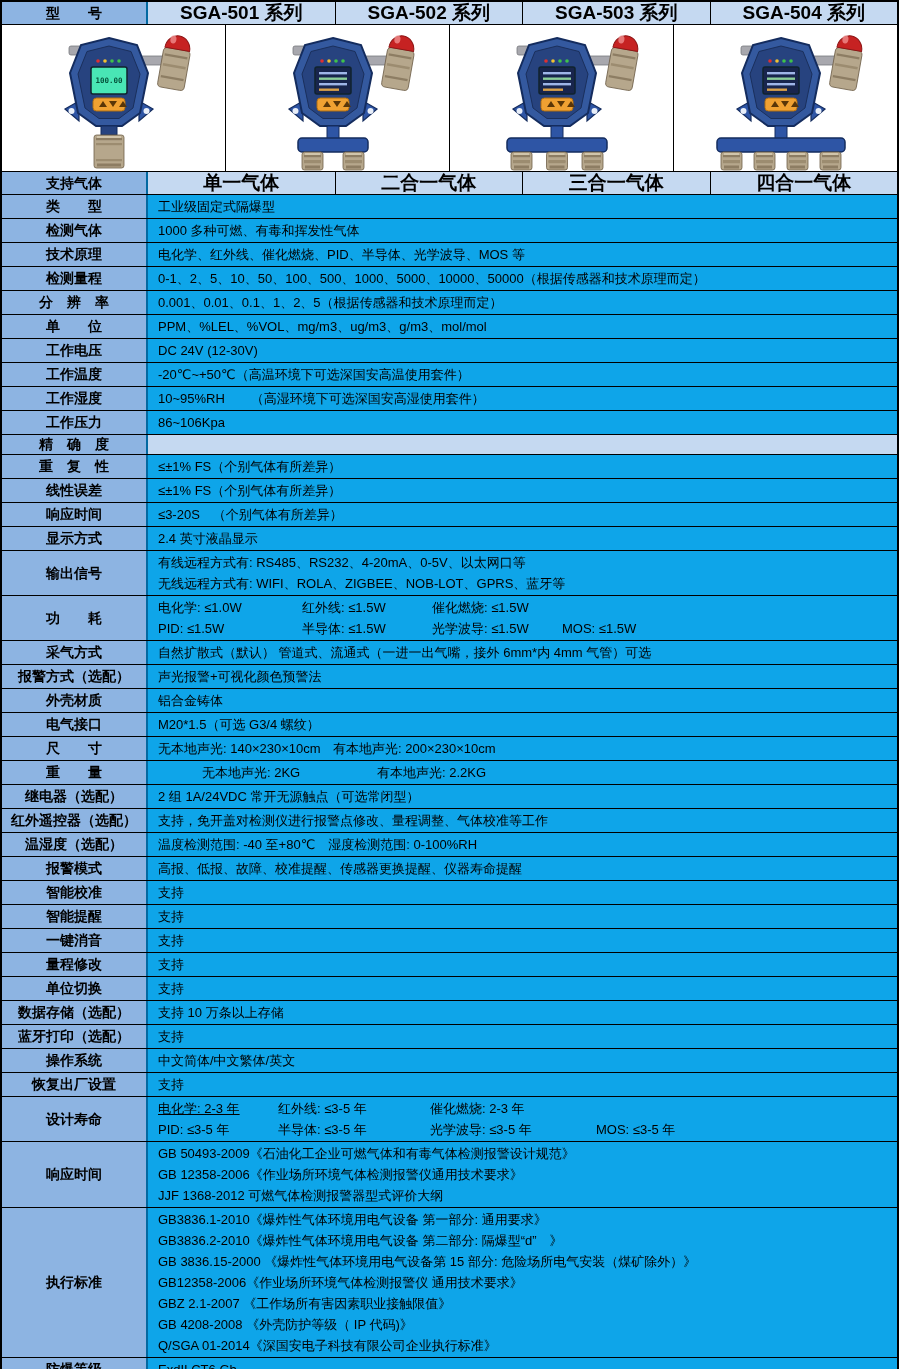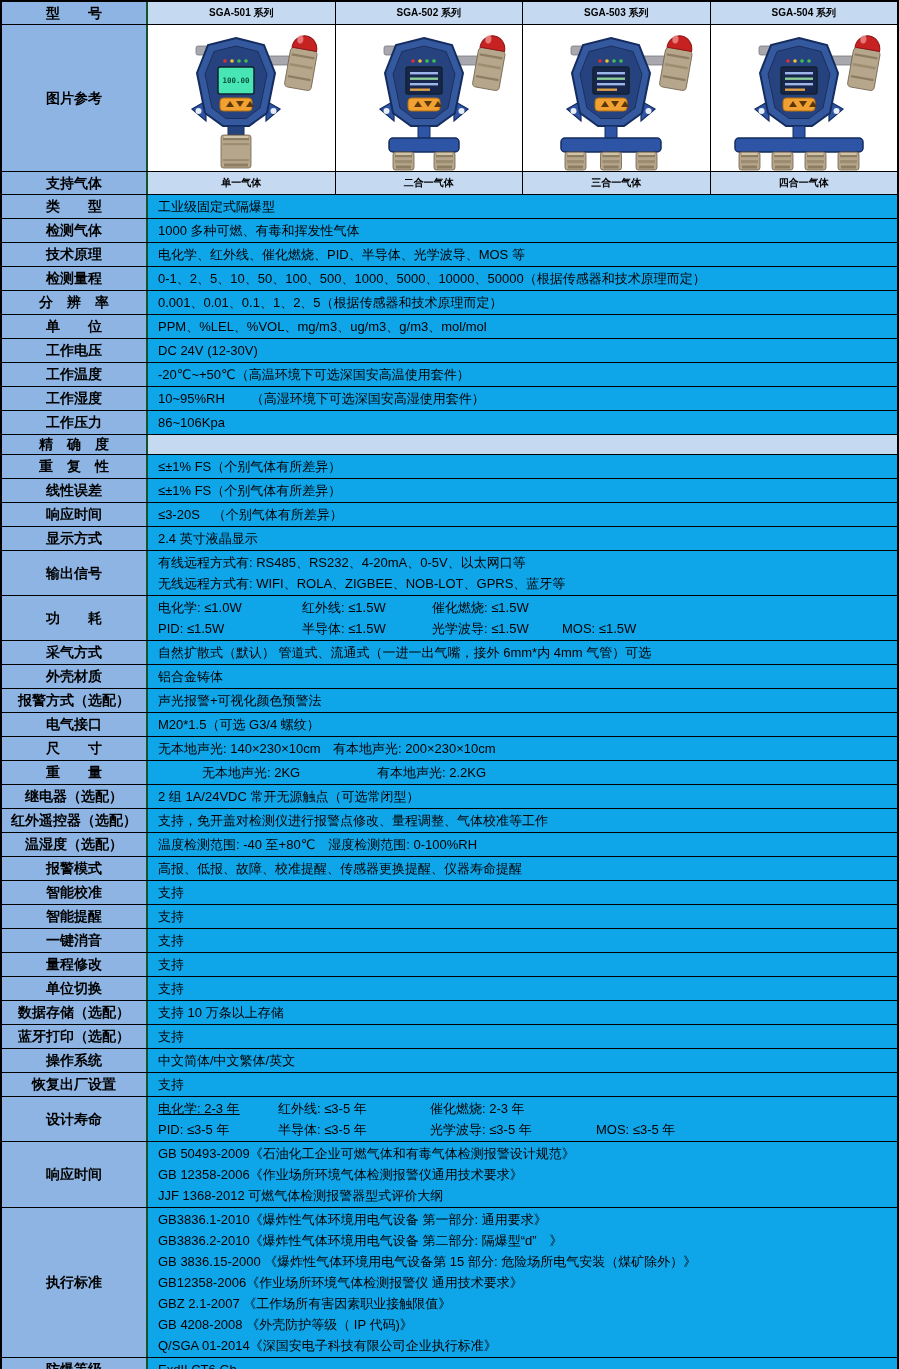--- a/index.html
+++ b/index.html
@@ -7,38 +7,38 @@
   .spec-table{
     width:899px;
     box-sizing:border-box;
     border:2px solid #000;
     background:#c5d9f1;
   }
   .row{display:flex;border-top:1px solid #000;}
   .row:first-child{border-top:none;}
   .label-cell{
     width:146px;flex:0 0 146px;box-sizing:border-box;
-    background:#8db4e2;border-right:2px solid #14532d;
+    background:#8db4e2;border-right:2px solid #0369a1;
     display:flex;align-items:center;justify-content:center;
     font-weight:bold;font-size:14px;text-align:center;
     line-height:17px;padding:1px 2px;
   }
   .content-cell{
     flex:1 1 auto;box-sizing:border-box;background:#0ea5e9;
     display:flex;flex-direction:column;justify-content:center;
     padding:1px 4px 1px 10px;min-width:0;
   }
   .col-cell{
     flex:1 1 0;box-sizing:border-box;background:#c5d9f1;
     display:flex;align-items:center;justify-content:center;
     border-right:1px solid #000;
   }
   .col-cell:last-child{border-right:none;}
   .header-row .col-cell,.gas-row .col-cell{
-    height:22px;font-weight:bold;font-size:10px;
+    height:22px;font-weight:bold;font-size:19px;
   }
   .header-row .label-cell,.gas-row .label-cell{height:22px;}
   .image-row .col-cell{background:#ffffff;height:146px;}
   .line{
     height:21px;line-height:21px;font-size:13px;
     white-space:nowrap;overflow:hidden;
   }
   .seg{display:inline-block;vertical-align:top;white-space:nowrap;}
   svg{display:block;}
 </style>
@@ -49,21 +49,20 @@
 
   <div class="row header-row">
     <div class="label-cell">型　　号</div>
     <div class="col-cell">SGA-501 系列</div>
     <div class="col-cell">SGA-502 系列</div>
     <div class="col-cell">SGA-503 系列</div>
     <div class="col-cell">SGA-504 系列</div>
   </div>
 
   <div class="row image-row">
-    <div class="label-cell">图片参考</div>
     <div class="col-cell">
         <svg width="186" height="146" viewBox="0 0 186 146" xmlns="http://www.w3.org/2000/svg">
           <rect x="48" y="21" width="14" height="9" rx="2" fill="#a8a8ae" stroke="#77787e" stroke-width="0.8"></rect>
           <rect x="114" y="31" width="30" height="9" rx="2" fill="#a8a8ae" stroke="#77787e" stroke-width="0.8"></rect>
           <g transform="rotate(10 153 40)">
             <rect x="140" y="24" width="27" height="40" rx="4" fill="#b6a78c" stroke="#6e5f49" stroke-width="0.8"></rect>
             <rect x="142" y="30" width="23" height="2.4" fill="#8d7d63"></rect>
             <rect x="142" y="40" width="23" height="2.4" fill="#9c8c70"></rect>
             <rect x="142" y="52" width="23" height="2.4" fill="#8d7d63"></rect>
             <path d="M141 24 A 12.5 13.5 0 1 1 166 24 Z" fill="#c62222" stroke="#8c1212" stroke-width="1"></path>
@@ -384,29 +383,29 @@
         <div class="line"><span class="seg" style="width: 144px;">PID: ≤1.5W</span><span class="seg" style="width: 130px;">半导体: ≤1.5W</span><span class="seg" style="width: 130px;">光学波导: ≤1.5W</span><span class="seg">MOS: ≤1.5W</span></div>
       </div>
     </div>
     <div class="row spec-row">
       <div class="label-cell">采气方式</div>
       <div class="content-cell">
         <div class="line">自然扩散式（默认） 管道式、流通式（一进一出气嘴，接外 6mm*内 4mm 气管）可选</div>
       </div>
     </div>
     <div class="row spec-row">
+      <div class="label-cell">报警方式（选配）</div>
+      <div class="content-cell">
+        <div class="line">声光报警+可视化颜色预警法</div>
+      </div>
+    </div>
+    <div class="row spec-row">
       <div class="label-cell">外壳材质</div>
       <div class="content-cell">
         <div class="line">铝合金铸体</div>
-      </div>
-    </div>
-    <div class="row spec-row">
-      <div class="label-cell">报警方式（选配）</div>
-      <div class="content-cell">
-        <div class="line">声光报警+可视化颜色预警法</div>
       </div>
     </div>
     <div class="row spec-row">
       <div class="label-cell">电气接口</div>
       <div class="content-cell">
         <div class="line">M20*1.5（可选 G3/4 螺纹）</div>
       </div>
     </div>
     <div class="row spec-row">
       <div class="label-cell">尺　　寸</div>

